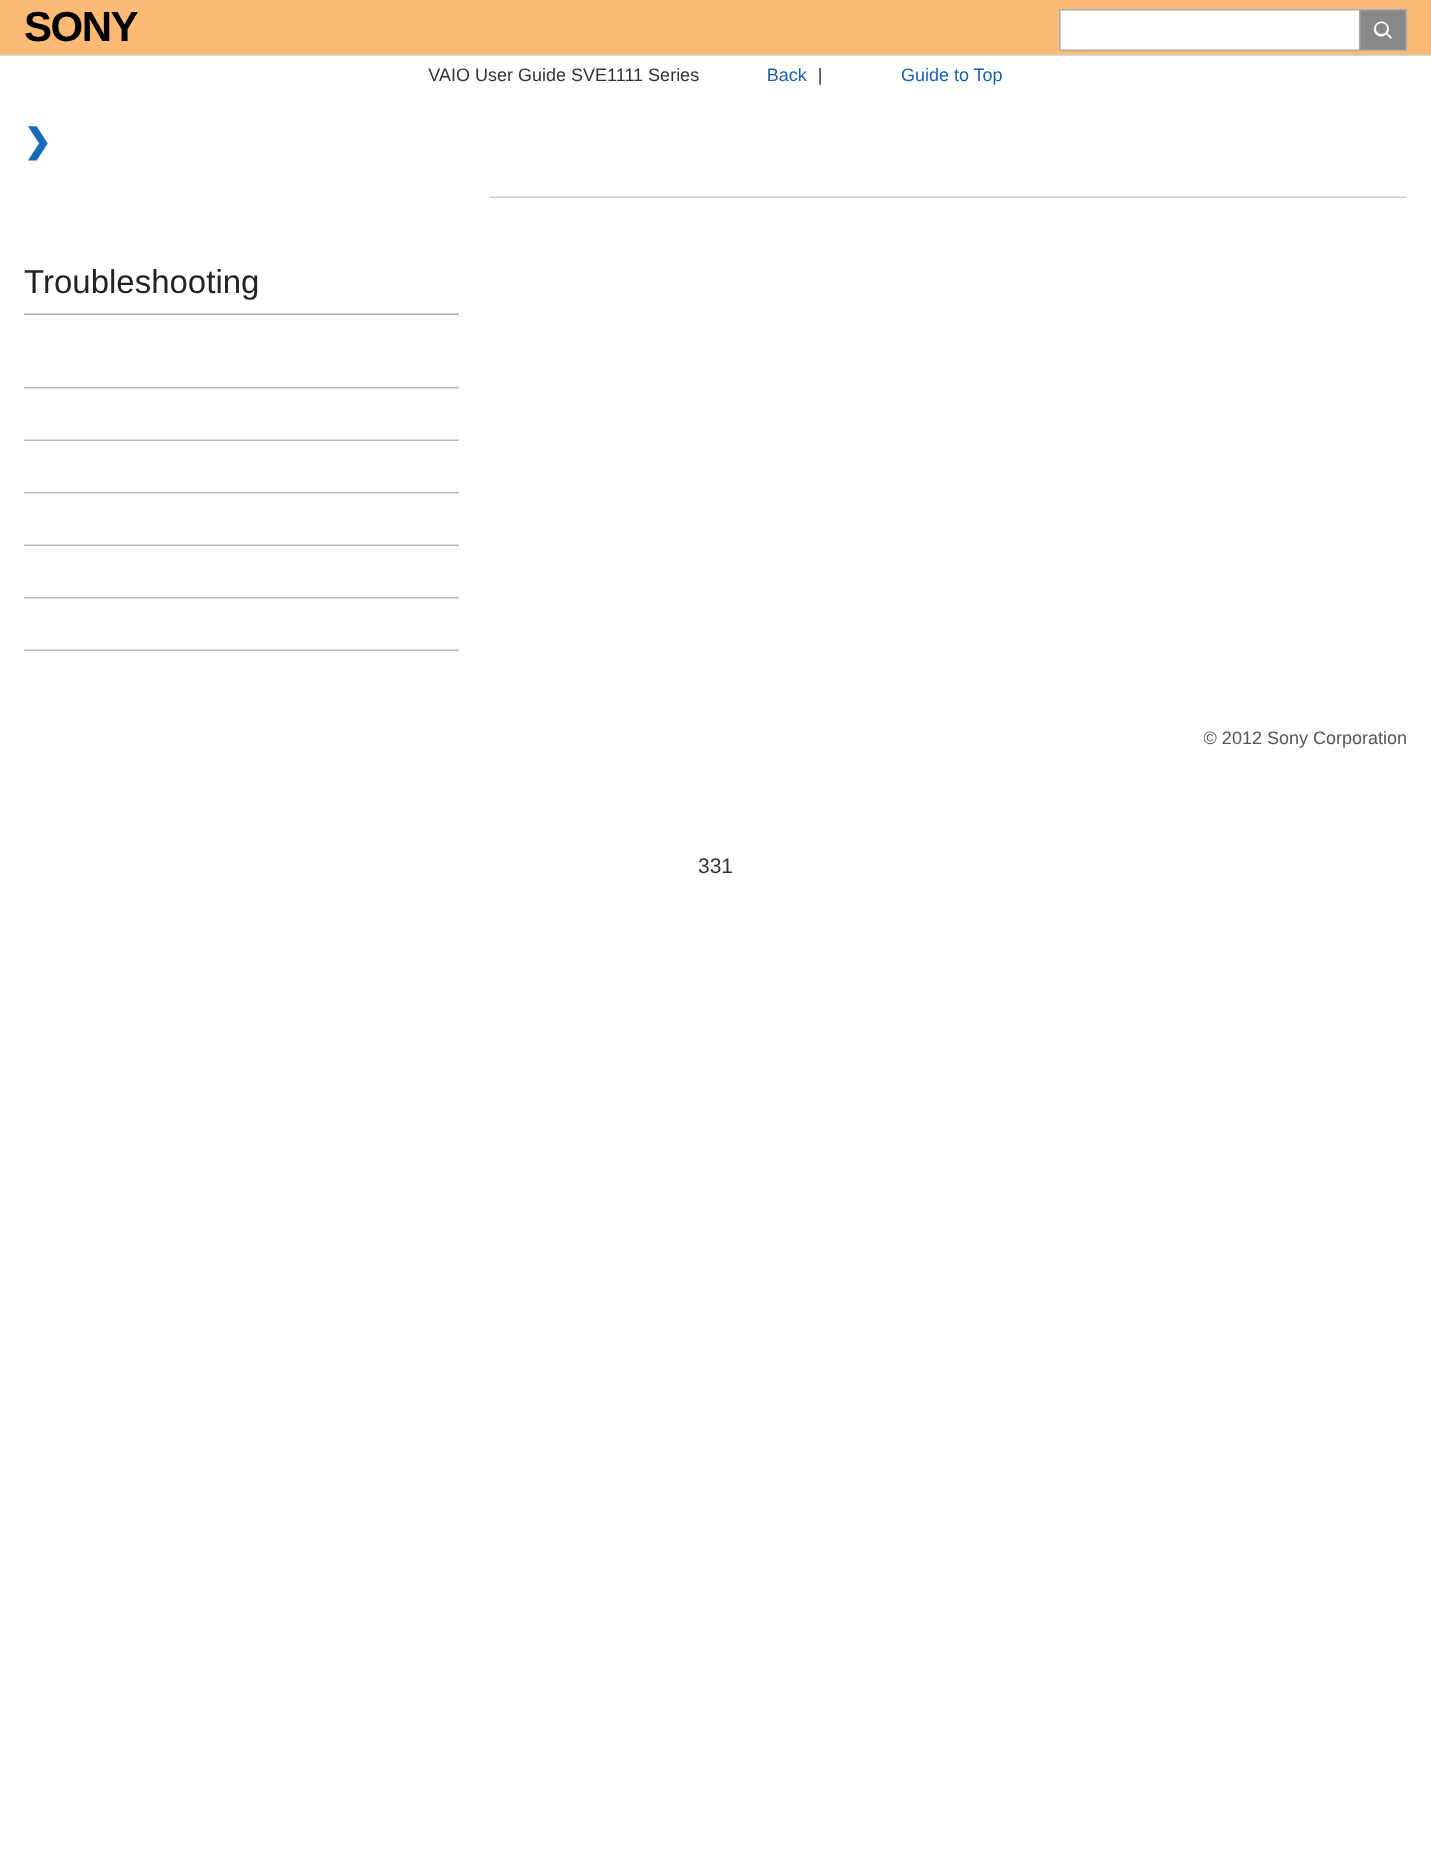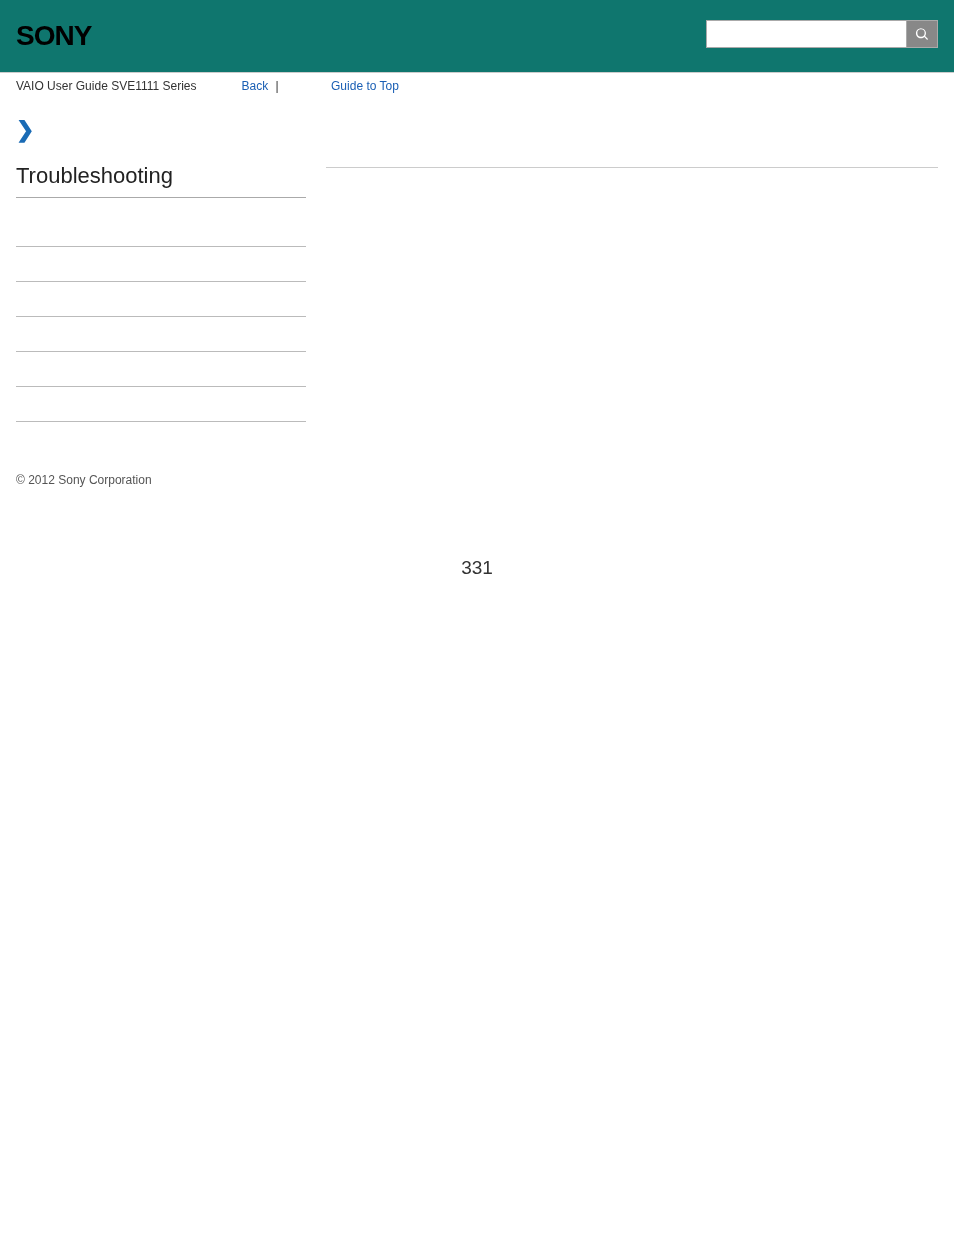--- a/index.html
+++ b/index.html
@@ -12,24 +12,24 @@
       font-family: Arial, Helvetica, sans-serif;
       font-size: 13px;
       color: #333;
       background: #fff;
       width: 954px;
       min-height: 1235px;
     }
 
     
     .header {
-      background: #0f766e;
-      padding: 20px 16px;
-      display: flex;
-      align-items: flex-start;
+      background: #fdba74;
+      padding: 2px 16px;
+      display: flex;
+      align-items: flex-end;
       justify-content: space-between;
       border-bottom: 1px solid #ccc;
     }
 
     .sony-logo {
       font-size: 28px;
       font-weight: 900;
       color: #000;
       letter-spacing: -1px;
       font-family: Arial Black, Arial, sans-serif;
@@ -66,21 +66,21 @@
     .search-button svg {
       width: 16px;
       height: 16px;
       fill: #fff;
     }
 
     
     .nav-bar {
       padding: 6px 16px;
       display: flex;
-      justify-content: flex-start;
+      justify-content: center;
       align-items: center;
       border-bottom: none;
     }
 
     .breadcrumb-text {
       font-size: 12px;
       color: #333;
     }
 
     .nav-links {
@@ -126,20 +126,21 @@
       flex-shrink: 0;
     }
 
     .section-title {
       font-size: 22px;
       font-weight: normal;
       color: #222;
       border-bottom: 1px solid #aaa;
       padding-bottom: 8px;
       margin-bottom: 14px;
+      margin-top: 48px;
     }
 
     .sidebar-link-item {
       border-bottom: 1px solid #bbb;
       padding: 12px 0 8px 0;
     }
 
     .sidebar-link {
       color: #1a5fb4;
       text-decoration: none;
@@ -167,31 +168,32 @@
 
     .content-divider {
       border: none;
       border-top: 1px solid #ccc;
       margin-top: 4px;
     }
 
     
     .footer {
       padding: 30px 16px 10px 16px;
+      text-align: right;
     }
 
     .copyright {
       font-size: 12px;
       color: #555;
     }
 
     
     .page-number {
       text-align: center;
-      font-size: 19px;
+      font-size: 14px;
       color: #333;
       margin-top: 60px;
     }
   </style>
 </head>
 <body>
 
 <div class="header">
   <div class="sony-logo">SONY</div>
   <div class="search-area">

